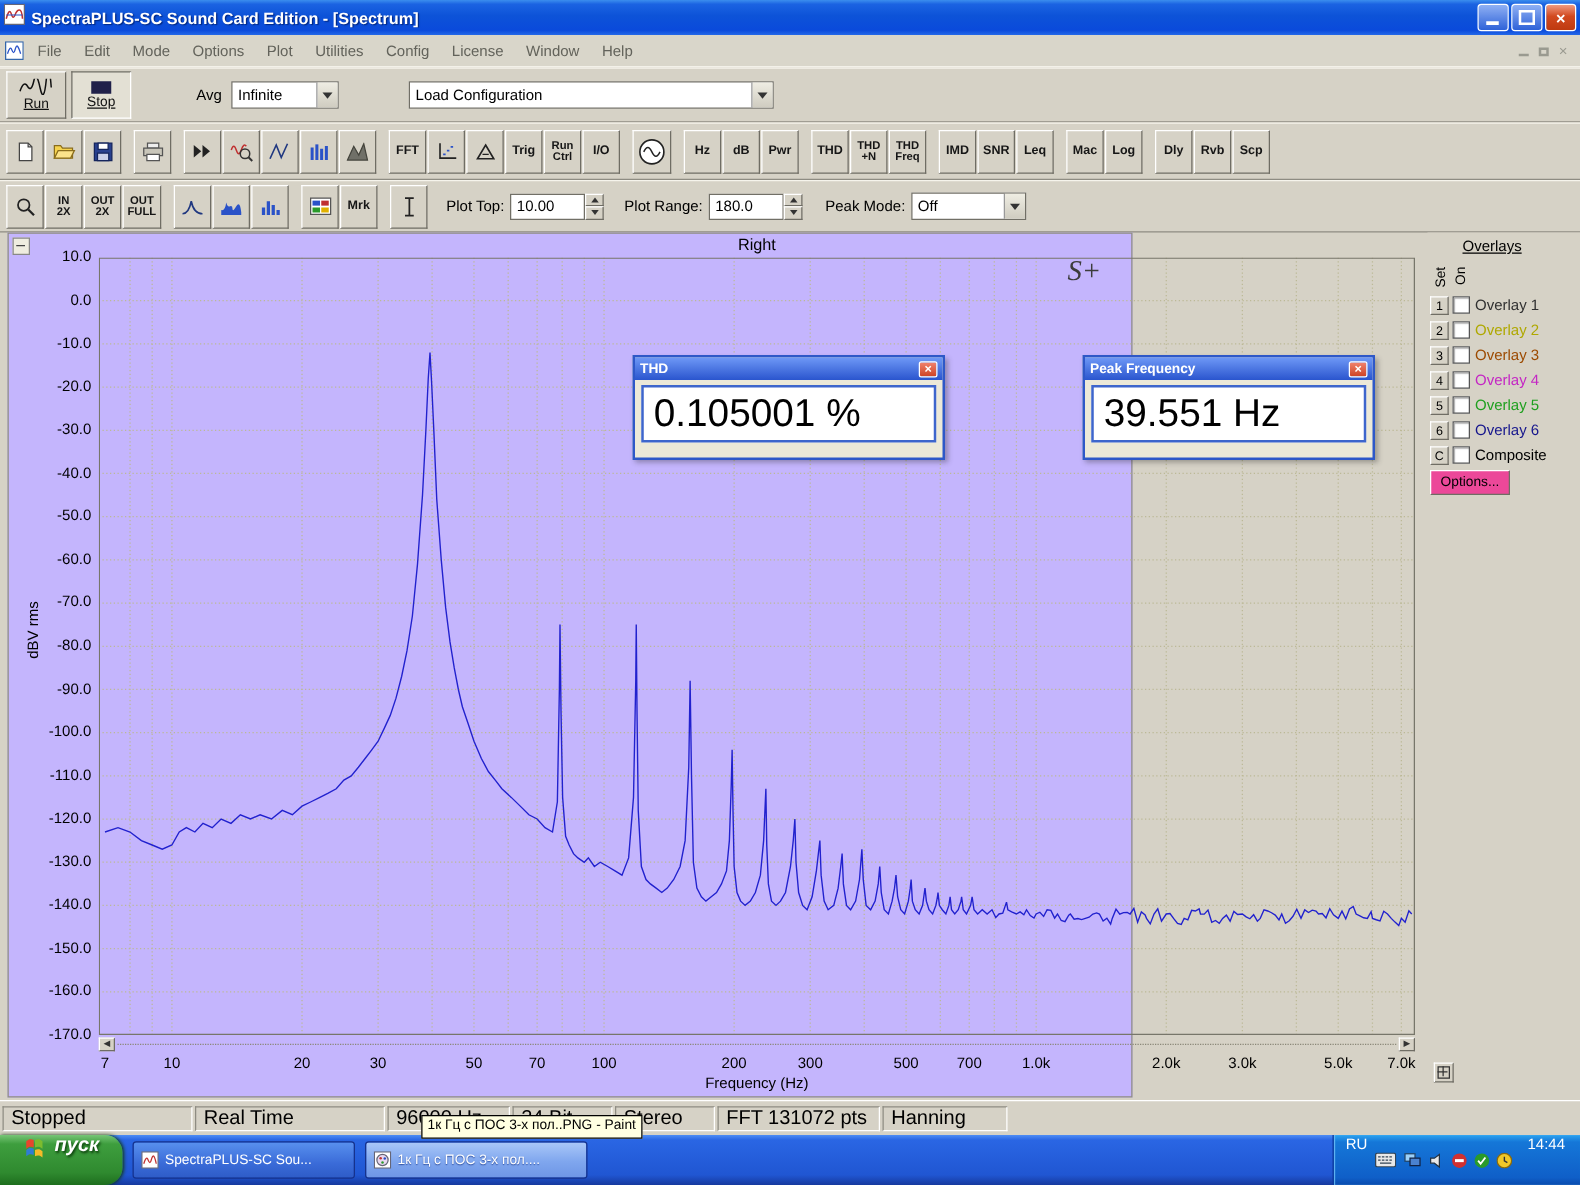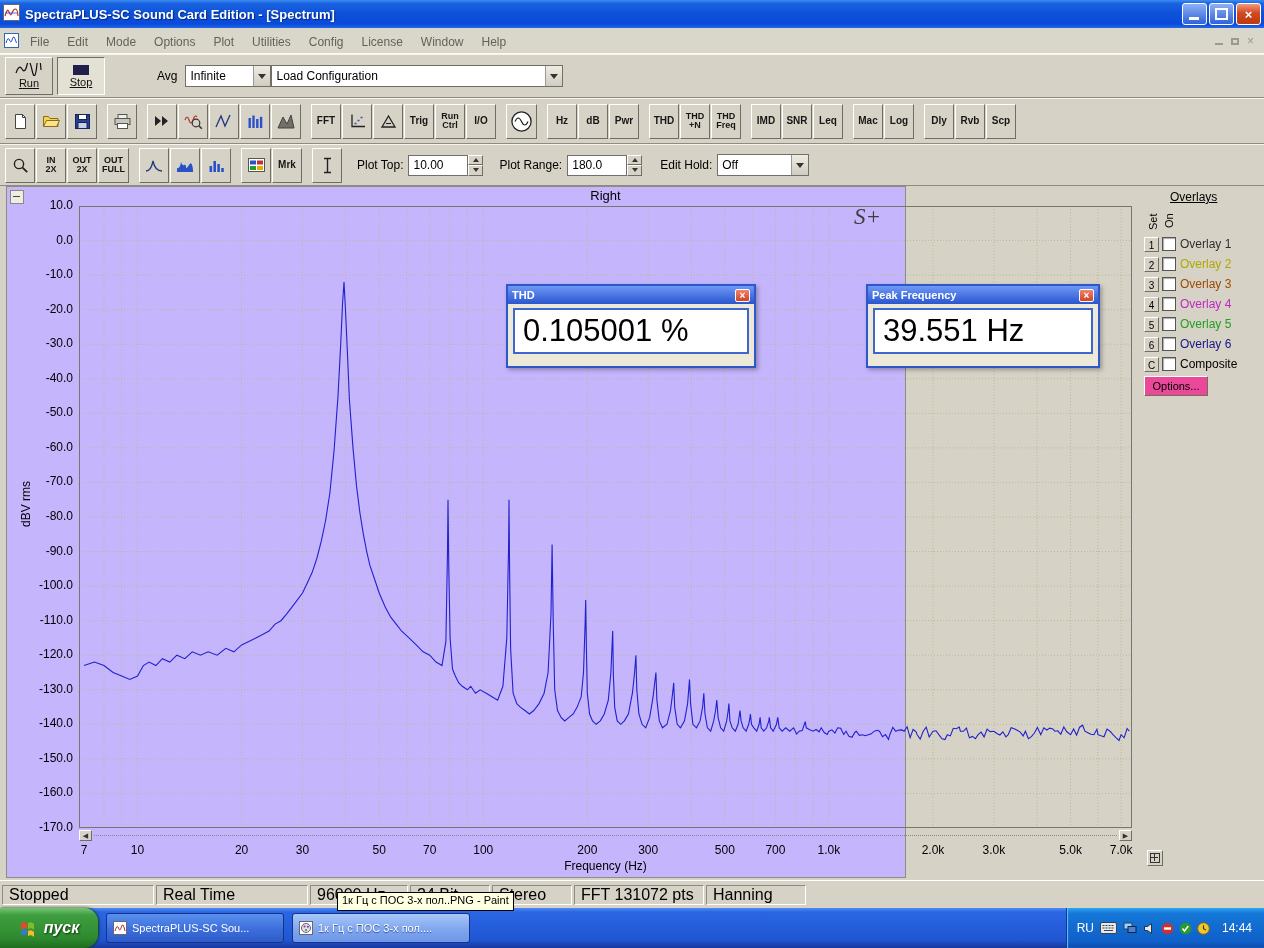--- a/index.html
+++ b/index.html
@@ -33,21 +33,21 @@
   .bigbtn.pressed{border-color:#6F6D64 #FFFFFF #FFFFFF #6F6D64;background:#E3E0D4}
   .blabel{font-size:11px;color:#111;margin-top:1px;text-decoration:underline}
   .stopsq{width:16px;height:10px;background:#20204A;display:block}
   .lbl{font-size:12px;color:#000;margin:0 5px;white-space:nowrap}
   .avg-lbl{margin-left:48px}
   .combo{display:flex;align-items:center;background:#fff;border:1px solid #716F66;height:22px;box-sizing:border-box}
   .combo-text{flex:1;font-size:12px;padding:0 4px;white-space:nowrap;overflow:hidden;color:#000}
   .combo-btn{width:17px;height:100%;background:linear-gradient(180deg,#EFEDE3,#CFCCC0);border-left:1px solid #999;display:flex;align-items:center;justify-content:center;box-sizing:border-box}
   .tri-down{width:0;height:0;border-left:4px solid transparent;border-right:4px solid transparent;border-top:5px solid #333}
   .avg-combo{width:86px;margin-left:3px}
-  .cfg-combo{width:292px;}
+  .cfg-combo{width:292px;margin-left:56px}
   .ph-combo{width:92px}
   .numfield{display:inline-flex;align-items:center;width:60px;height:21px;background:#fff;border:1px solid #716F66;font-size:12px;padding:0 4px;box-sizing:border-box;color:#000}
   .spinwrap{display:inline-flex;align-items:center}
   .spinbtns{display:inline-flex;flex-direction:column;height:21px;width:15px}
   .sa{flex:1;background:#D6D2C6;border:1px solid;border-color:#fff #6F6D64 #6F6D64 #fff;display:flex;align-items:center;justify-content:center;box-sizing:border-box}
   .tri-up-s{width:0;height:0;border-left:3px solid transparent;border-right:3px solid transparent;border-bottom:4px solid #333}
   .tri-dn-s{width:0;height:0;border-left:3px solid transparent;border-right:3px solid transparent;border-top:4px solid #333}
   .ticon{display:inline-flex;align-items:center;justify-content:center}
   
   .plot-panel{position:absolute;left:6px;top:186px;width:900px;height:692px;background:#c4b5fd;border:1px solid #8f8d80;box-sizing:border-box}
@@ -87,30 +87,30 @@
   .ov-expand i{width:8px;height:8px;border:1px solid #333;display:block;position:relative}
   .ov-expand i:after{content:"";position:absolute;left:3px;top:-1px;width:1px;height:8px;background:#333}
   .ov-expand i:before{content:"";position:absolute;top:3px;left:-1px;height:1px;width:8px;background:#333}
   
   .statusbar{position:absolute;left:0;top:880px;width:1264px;height:28px;background:#D6D2C6;border-top:1px solid #fff;display:flex;align-items:center;padding:0 2px;box-sizing:border-box;gap:2px}
   .sseg{height:20px;border:1px solid;border-color:#8E8C82 #FFFFFF #FFFFFF #8E8C82;font-size:16px;color:#000;display:flex;align-items:center;padding:0 6px;box-sizing:border-box;white-space:nowrap;overflow:hidden}
   .tooltip{position:absolute;left:337px;top:892px;height:17px;background:#FFFFE1;border:1px solid #000;font-size:11px;line-height:15px;padding:0 4px;color:#000;z-index:60;white-space:nowrap}
   
   .taskbar{position:absolute;left:0;top:908px;width:1264px;height:40px;display:flex;align-items:center;
     background:linear-gradient(180deg,#4E8DF5 0%,#2A66E4 10%,#2056D2 80%,#16399E 100%)}
-  .start-btn{width:98px;height:40px;border-radius:0 14px 14px 0;display:flex;align-items:center;justify-content:center;gap:5px;
+  .start-btn{width:98px;height:40px;border-radius:0 14px 14px 0;display:flex;justify-content:center;gap:5px;
     background:linear-gradient(180deg,#77C577 0%,#3E9E3E 18%,#2F8A2F 75%,#1E6E1E 100%);box-shadow:1px 0 3px #123a12}
   .start-label{color:#fff;font-weight:bold;font-style:italic;font-size:16px;text-shadow:1px 1px 2px #0A3A0A}
   #task-buttons{display:flex;align-items:center}
   .task-btn{width:178px;height:30px;margin-left:8px;border-radius:3px;border:1px solid #16328C;display:flex;align-items:center;gap:5px;padding:0 6px;box-sizing:border-box;
     background:linear-gradient(180deg,#5890EE,#3A6BD8 60%,#2E5CC8);color:#fff;font-size:11px;white-space:nowrap;overflow:hidden}
   .task-btn.active{background:linear-gradient(180deg,#A9C7F8,#7FA6EE 55%,#6E96E6);color:#fff;text-shadow:0 1px 1px #2a4a9a}
   .task-icon{display:inline-flex;flex-shrink:0}
   .task-label{overflow:hidden;text-overflow:ellipsis}
-  .tray{margin-left:auto;height:40px;display:flex;align-items:center;gap:6px;padding:0 12px 0 10px;color:#fff;font-size:12px;
+  .tray{margin-left:auto;height:40px;display:flex;gap:6px;padding:0 12px 0 10px;color:#fff;font-size:12px;
     background:linear-gradient(180deg,#2BA2F0 0%,#1577D8 14%,#0F5FC8 85%,#0A4AAE 100%);border-left:1px solid #0A3A9A;box-shadow:inset 1px 0 1px #6CC0F8}
   .lang{font-size:12px;color:#fff}
   .kbd,.tray-ic{display:inline-flex;align-items:center}
   .clock{margin-left:6px;font-size:12px;color:#fff}
 </style>
 </head>
 <body>
 
 <div class="titlebar">
   <span class="app-icon"><svg width="17" height="17" viewBox="0 0 17 17">
@@ -303,21 +303,21 @@
     <span class="numfield">180.0</span>
     <span class="spinbtns">
       <span class="sa">
           <i class="tri-up-s"></i>
         </span>
       <span class="sa">
           <i class="tri-dn-s"></i>
         </span>
     </span>
   </span>
-  <span class="lbl" style="margin-left:18px">Edit Hold:</span>
+  <span class="lbl" style="margin-left:18px">Peak Mode:</span>
   <div class="combo ph-combo">
     <span class="combo-text">Off</span>
     <span class="combo-btn">
         <i class="tri-down"></i>
       </span>
   </div>
 </div>
 
 <div class="plot-panel">
   <div class="collapse-box">

